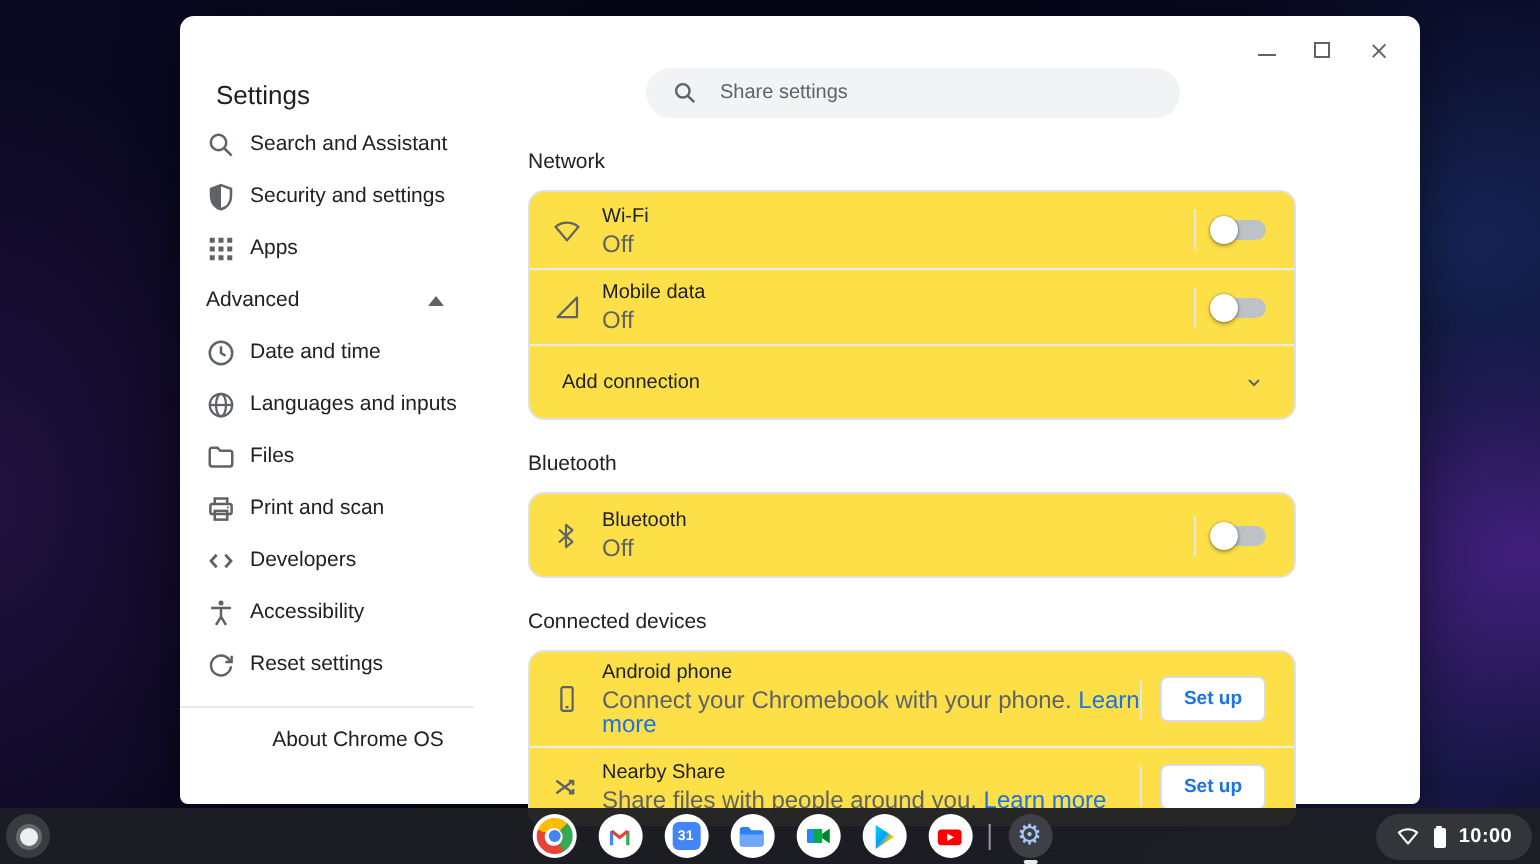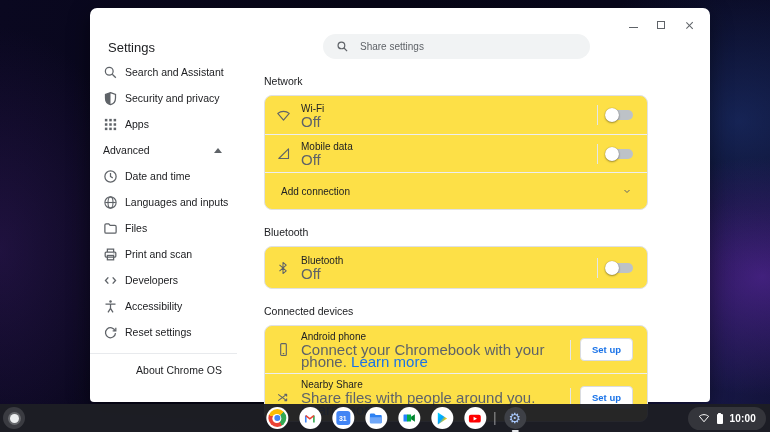--- a/index.html
+++ b/index.html
@@ -52,21 +52,21 @@
   .section-heading { font-size:10.5px; font-weight:500; color:#202124; margin:16px 0 7px 0; height:13px; }
   .section-heading.first { margin-top:16px; }
 
   .card { width:384px; background:#fde047; border:1px solid #dfe1e5; border-radius:8px; overflow:hidden; }
   .row { display:flex; align-items:center; min-height:37px; padding-right:14px; position:relative; cursor:pointer; }
   .row.h38 { min-height:38px; } .row.h41 { min-height:41px; } .row.h39 { min-height:39px; }
   .row-border { border-top:1px solid #eceef0; }
   .row-icon { width:36px; flex:none; display:flex; align-items:center; justify-content:center; }
   .row-text { flex:1; padding:5px 0; }
   .row-title { font-size:10px; color:#202124; line-height:12px; }
-  .row-sub { font-size:15px; color:#5f6368; line-height:12px; margin-top:1px; }
+  .row-sub { font-size:12px; color:#5f6368; line-height:12px; margin-top:1px; }
   .row-link { color:#1a73e8; text-decoration:none; cursor:pointer; }
   .row-sep { width:1px; height:20px; background:#e4e6e8; margin-right:9px; flex:none; }
 
   .toggle { width:26px; height:10px; border-radius:6px; background:#bdc2c7; position:relative; flex:none; cursor:pointer; }
   .toggle .knob { position:absolute; left:-2px; top:-2px; width:14px; height:14px; border-radius:50%;
     background:#fff; box-shadow:0 0 1px rgba(0,0,0,0.4), 0 1px 2px rgba(0,0,0,0.35); }
 
   .addconn { padding-left:16px; font-size:10px; color:#202124; }
   .addconn .spacer { flex:1; }
 
@@ -130,21 +130,21 @@
         </span>
         <span class="nav-label">Search and Assistant</span>
       </div>
       <div class="nav-item">
         <span class="nav-icon">
           <svg width="15" height="15" viewBox="0 0 24 24" fill="none" stroke="#5f6368" stroke-width="2">
               <path d="M12 2.5 L20 5.5 V11 C20 16.8 16.6 20.6 12 21.8 C7.4 20.6 4 16.8 4 11 V5.5 Z"></path>
               <path d="M12 2.5 L4 5.5 V11 C4 16.8 7.4 20.6 12 21.8 Z" fill="#5f6368" stroke="none"></path>
             </svg>
         </span>
-        <span class="nav-label">Security and privacy</span>
+        <span class="nav-label">Security and settings</span>
       </div>
       <div class="nav-item">
         <span class="nav-icon">
           <svg width="15" height="15" viewBox="0 0 24 24" fill="#5f6368">
               <rect x="3" y="3" width="4" height="4"></rect>
               <rect x="10" y="3" width="4" height="4"></rect>
               <rect x="17" y="3" width="4" height="4"></rect>
               <rect x="3" y="10" width="4" height="4"></rect>
               <rect x="10" y="10" width="4" height="4"></rect>
               <rect x="17" y="10" width="4" height="4"></rect>

